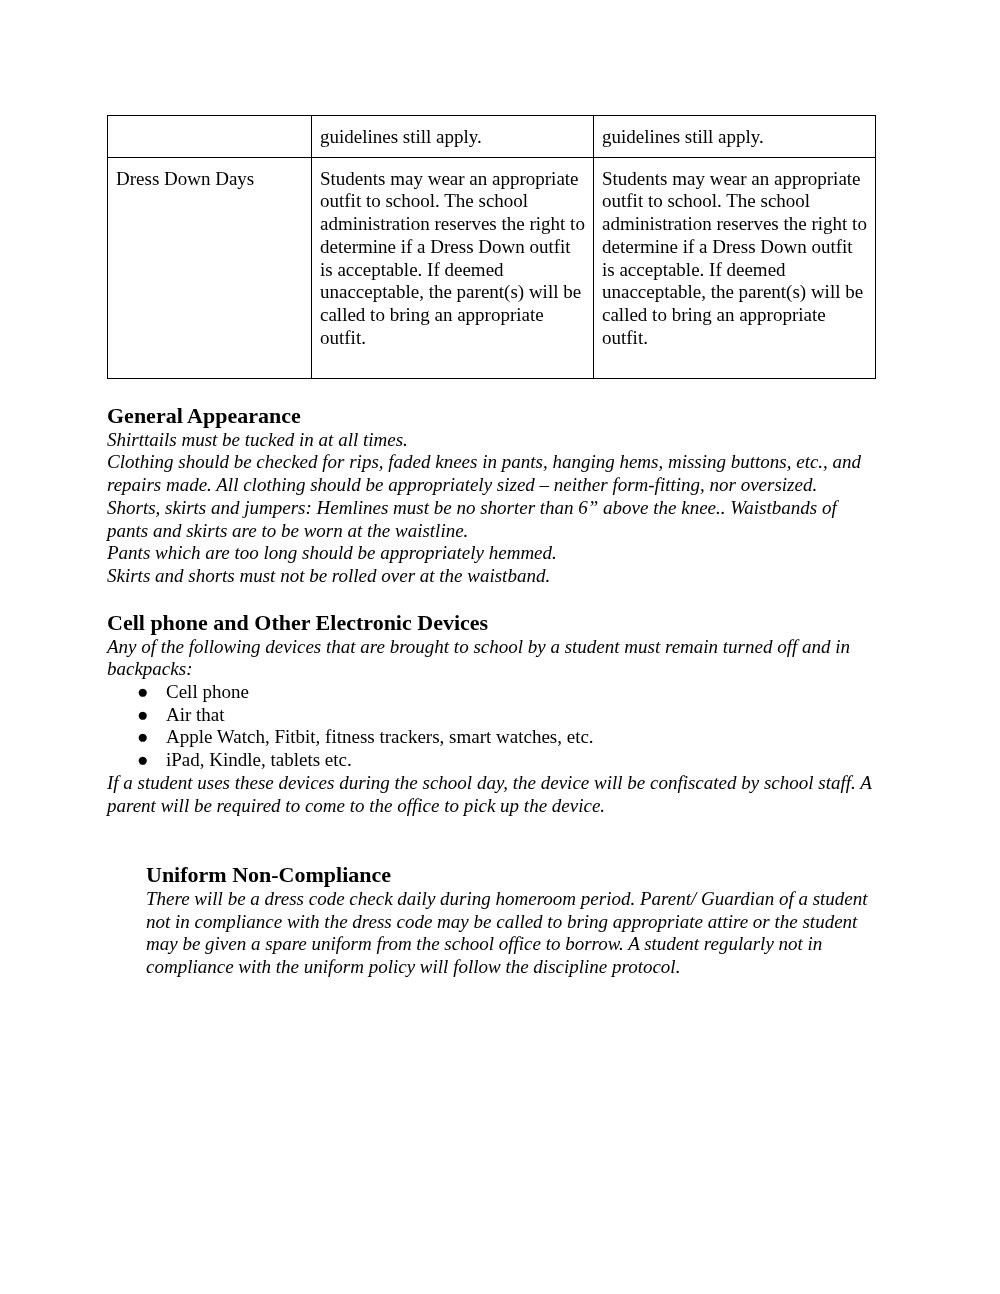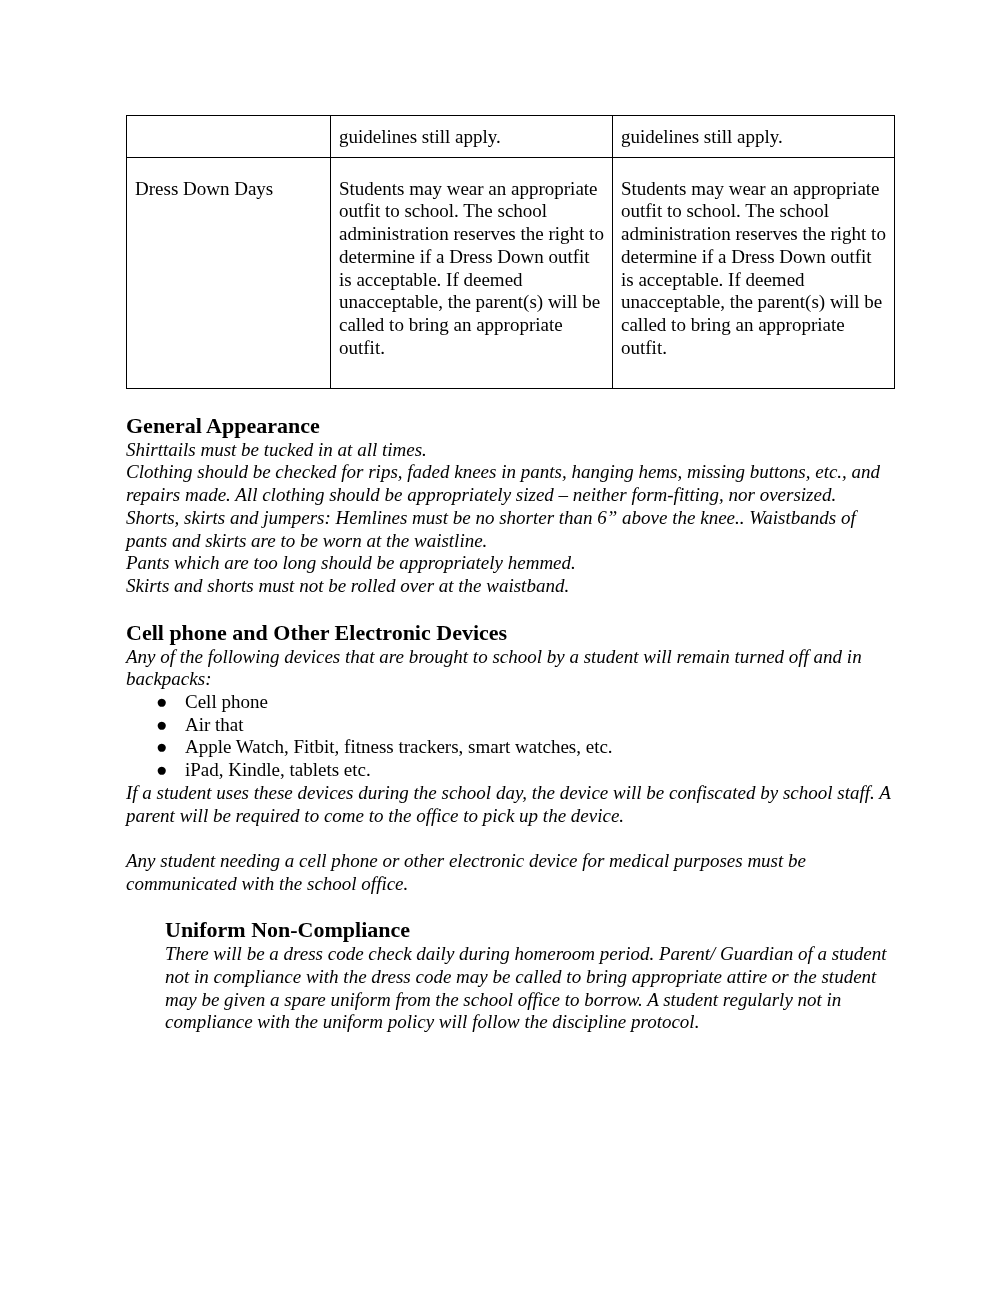--- a/index.html
+++ b/index.html
@@ -1,32 +1,32 @@
 <!DOCTYPE html>
 <html><head>
   <meta charset="utf-8">
   <style>
     html, body { margin: 0; padding: 0; background: #ffffff; }
     body {
       width: 1000px; height: 1294px; position: relative; overflow: hidden;
       font-family: "Liberation Serif", serif; color: #000;
     }
-    .page { position: absolute; left: 126px; top: 115px; width: 768px; }
+    .page { position: absolute; left: 107px; top: 115px; width: 768px; }
     table.grid {
       border-collapse: collapse; width: 768px; table-layout: fixed;
       font-size: 19px; line-height: 22.7px;
     }
     table.grid td {
       border: 1.5px solid #000; vertical-align: top; padding: 10px 8px 10px 8px;
     }
     table.grid col.c1 { width: 204px; }
     table.grid col.c2 { width: 282px; }
     table.grid col.c3 { width: 282px; }
     table.grid tr.r1 td { height: 20px; padding-top: 10px; padding-bottom: 8px; }
-    table.grid tr.r2 td { height: 200px; padding-top: 20px; }
+    table.grid tr.r2 td { height: 200px; padding-top: 10px; }
     h2 {
       font-size: 22px; font-weight: bold; margin: 0; line-height: 26px;
     }
     p { margin: 0; font-size: 19px; line-height: 22.7px; font-style: italic; }
     .sec1 { margin-top: 24px; }
     .sec2 { margin-top: 22px; }
     .sec3 { margin-top: 22px; margin-left: 39px; }
     ul { margin: 0; padding: 0; list-style: none; }
     ul li { font-size: 19px; line-height: 22.7px; position: relative; padding-left: 59px; }
     ul li .bullet { position: absolute; left: 30px; top: 0; }
@@ -61,30 +61,29 @@
     <h2>General Appearance</h2>
     <p>Shirttails must be tucked in at all times.</p>
     <p>Clothing should be checked for rips, faded knees in pants, hanging hems, missing buttons, etc., and repairs made. All clothing should be appropriately sized – neither form-fitting, nor oversized.</p>
     <p>Shorts, skirts and jumpers: Hemlines must be no shorter than 6” above the knee..  Waistbands of pants and skirts are to be worn at the waistline.</p>
     <p>Pants which are too long should be appropriately hemmed.</p>
     <p>Skirts and shorts must not be rolled over at the waistband.</p>
   </section>
 
   <section class="sec2">
     <h2>Cell phone and Other Electronic Devices</h2>
-    <p>Any of the following devices that are brought to school by a student will remain turned off and in backpacks:</p>
+    <p>Any of the following devices that are brought to school by a student must remain turned off and in backpacks:</p>
     <ul>
       <li><span class="bullet">●</span><span>Cell phone</span></li>
       <li><span class="bullet">●</span><span>Air that</span></li>
       <li><span class="bullet">●</span><span>Apple Watch, Fitbit, fitness trackers, smart watches, etc.</span></li>
       <li><span class="bullet">●</span><span>iPad, Kindle, tablets etc.</span></li>
     </ul>
     <p>If a student uses these devices during the school day, the device will be confiscated by school staff. A parent will be required to come to the office to pick up the device.</p>
     <div class="gap"></div>
-    <p>Any student needing a cell phone or other electronic device for medical purposes must be communicated with the school office.</p>
   </section>
 
   <section class="sec3">
     <h2>Uniform Non-Compliance</h2>
     <p>There will be a dress code check daily during homeroom period. Parent/ Guardian of a student not in compliance with the dress code may be called to bring appropriate attire or the student may be given a spare uniform from the school office to borrow. A student regularly not in compliance with the uniform policy will follow the discipline protocol.</p>
   </section>
 
 </div>
 
 </body></html>

